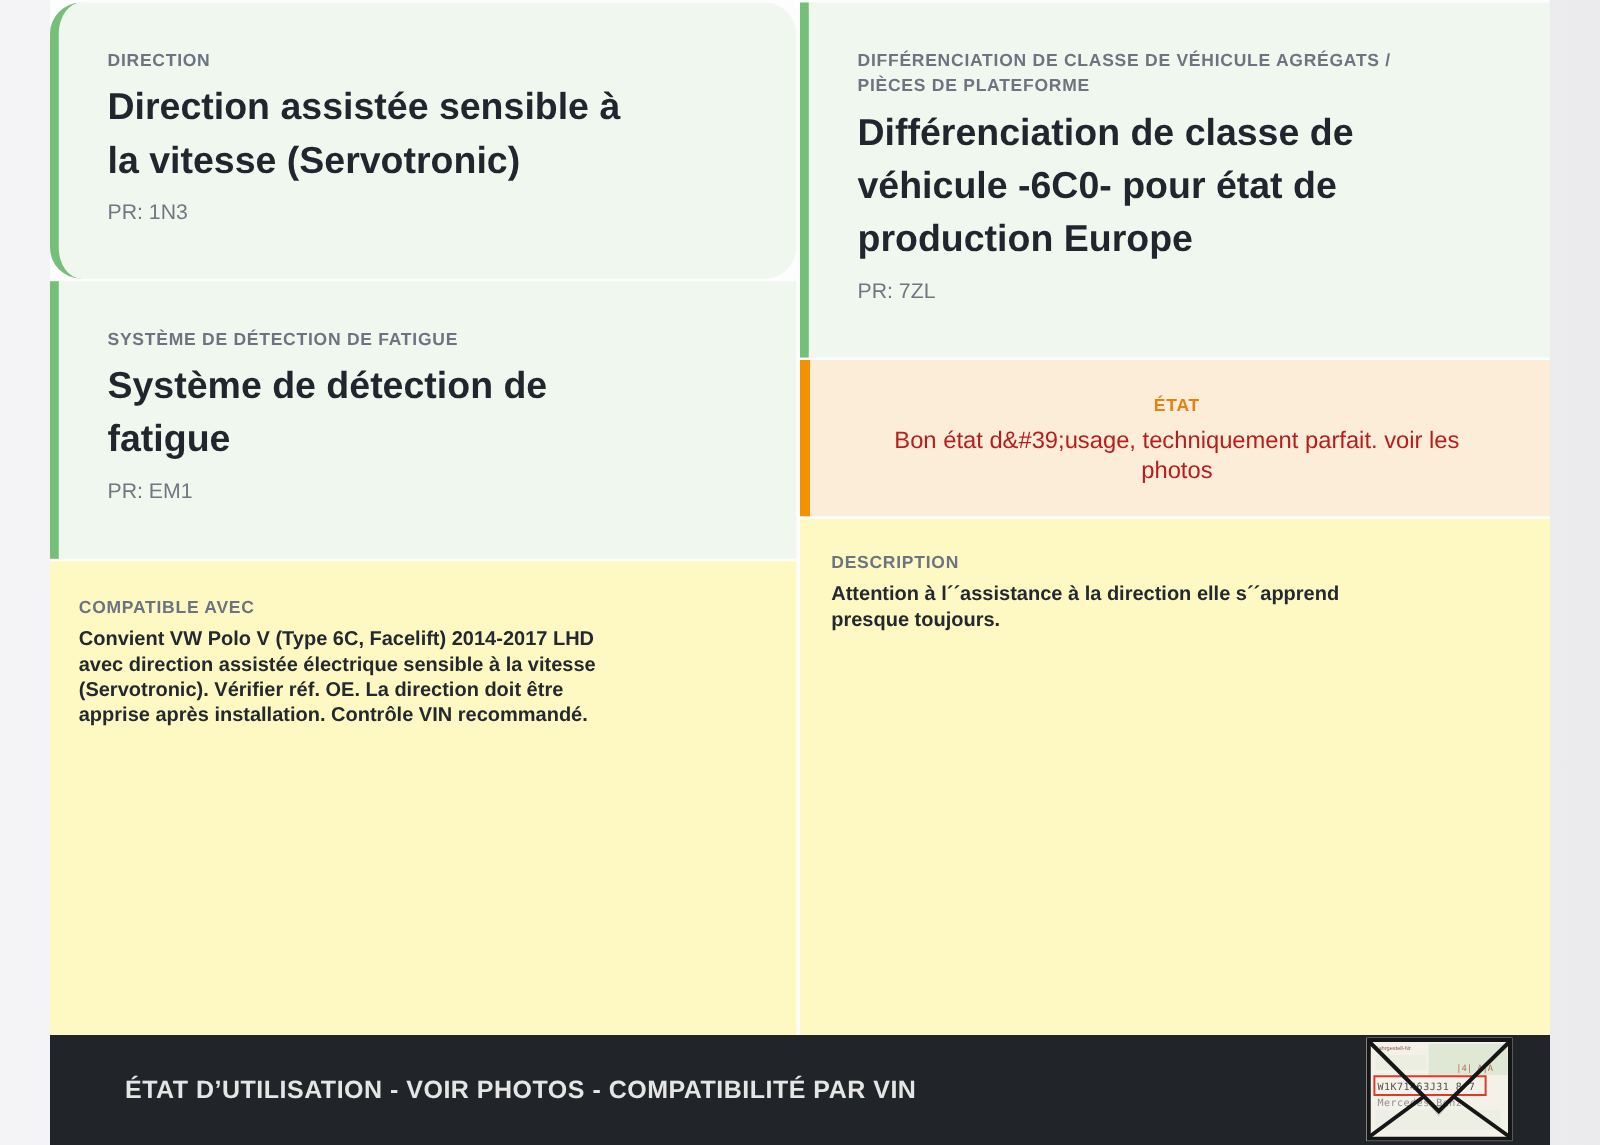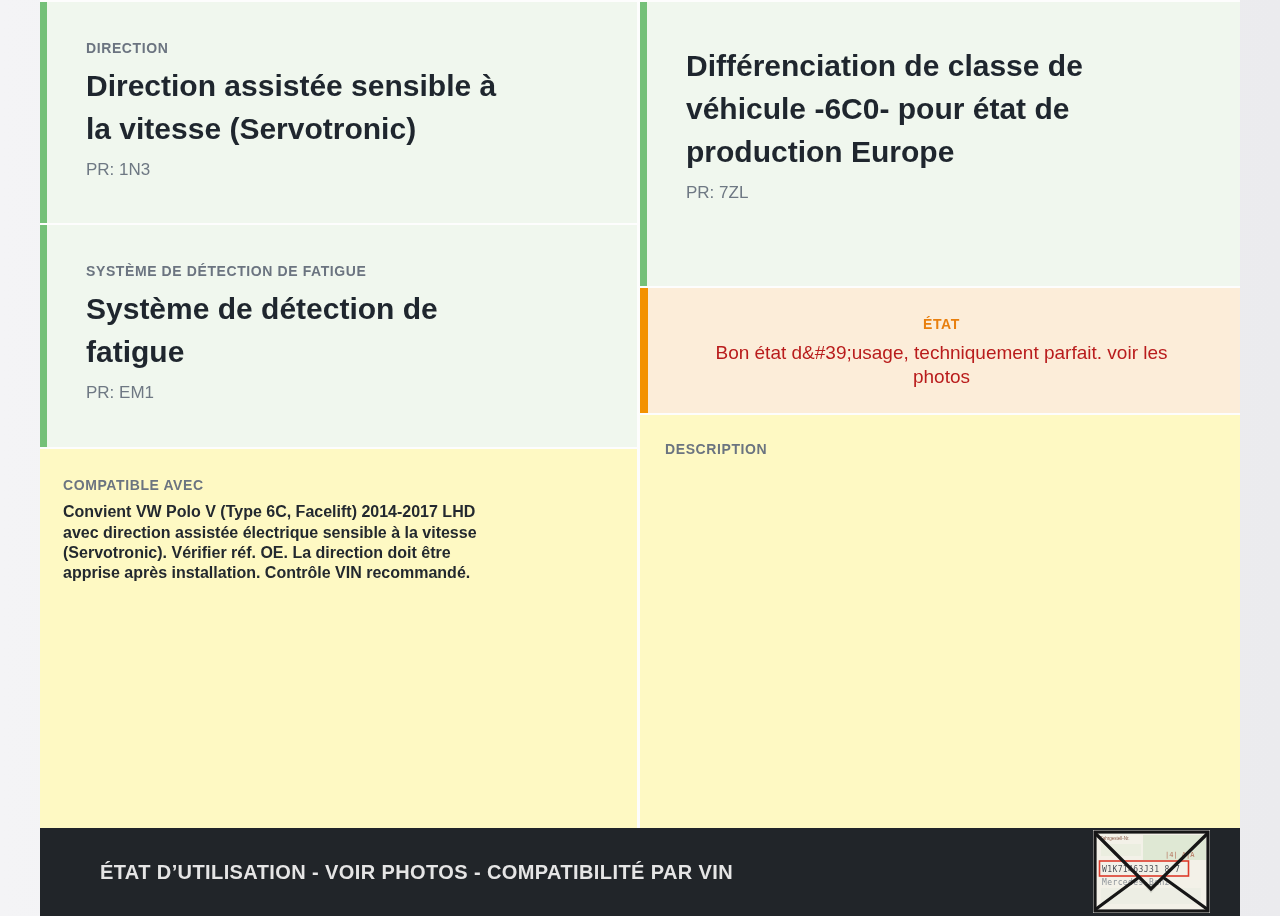--- a/index.html
+++ b/index.html
@@ -85,21 +85,21 @@
 </head>
 <body>
 
 <div class="canvas">
   <div class="page">
 
 
     <main class="main">
 
       <section class="col left">
-        <article class="card mint" style="flex:0 0 221px;">
+        <article class="card mint" style="flex:0 0 221px;border-radius:25px;">
           <div class="label">DIRECTION</div>
           <h2 class="title">Direction assistée sensible à
 la vitesse (Servotronic)</h2>
           <div class="pr">PR: 1N3</div>
         </article>
 
         <article class="card mint" style="flex:0 0 222px;">
           <div class="label">SYSTÈME DE DÉTECTION DE FATIGUE</div>
           <h2 class="title">Système de détection de
 fatigue</h2>
@@ -110,35 +110,39 @@
           <div class="label">COMPATIBLE AVEC</div>
           <p class="bold-text">Convient VW Polo V (Type 6C, Facelift) 2014-2017 LHD
 avec direction assistée électrique sensible à la vitesse
 (Servotronic). Vérifier réf. OE. La direction doit être
 apprise après installation. Contrôle VIN recommandé.</p>
         </article>
       </section>
 
       <section class="col right">
         <article class="card mint" style="flex:0 0 284px;">
+          <div class="label">DIFFÉRENCIATION DE CLASSE DE VÉHICULE AGRÉGATS /
+PIÈCES DE PLATEFORME</div>
           <h2 class="title">Différenciation de classe de
 véhicule -6C0- pour état de
 production Europe</h2>
           <div class="pr">PR: 7ZL</div>
         </article>
 
 
         <article class="card peach" style="flex:0 0 125px;">
           <div class="label">ÉTAT</div>
           <p class="muted-text">Bon état d&amp;#39;usage, techniquement parfait. voir les
 photos</p>
         </article>
 
         <article class="card plain desc grow">
           <div class="label">DESCRIPTION</div>
+          <p class="bold-text">Attention à l´´assistance à la direction elle s´´apprend
+presque toujours.</p>
         </article>
       </section>
 
     </main>
 
     <footer class="ftr">
       <div class="banner">ÉTAT D’UTILISATION - VOIR PHOTOS - COMPATIBILITÉ PAR VIN</div>
     </footer>
 
     <div class="vin-photo">

